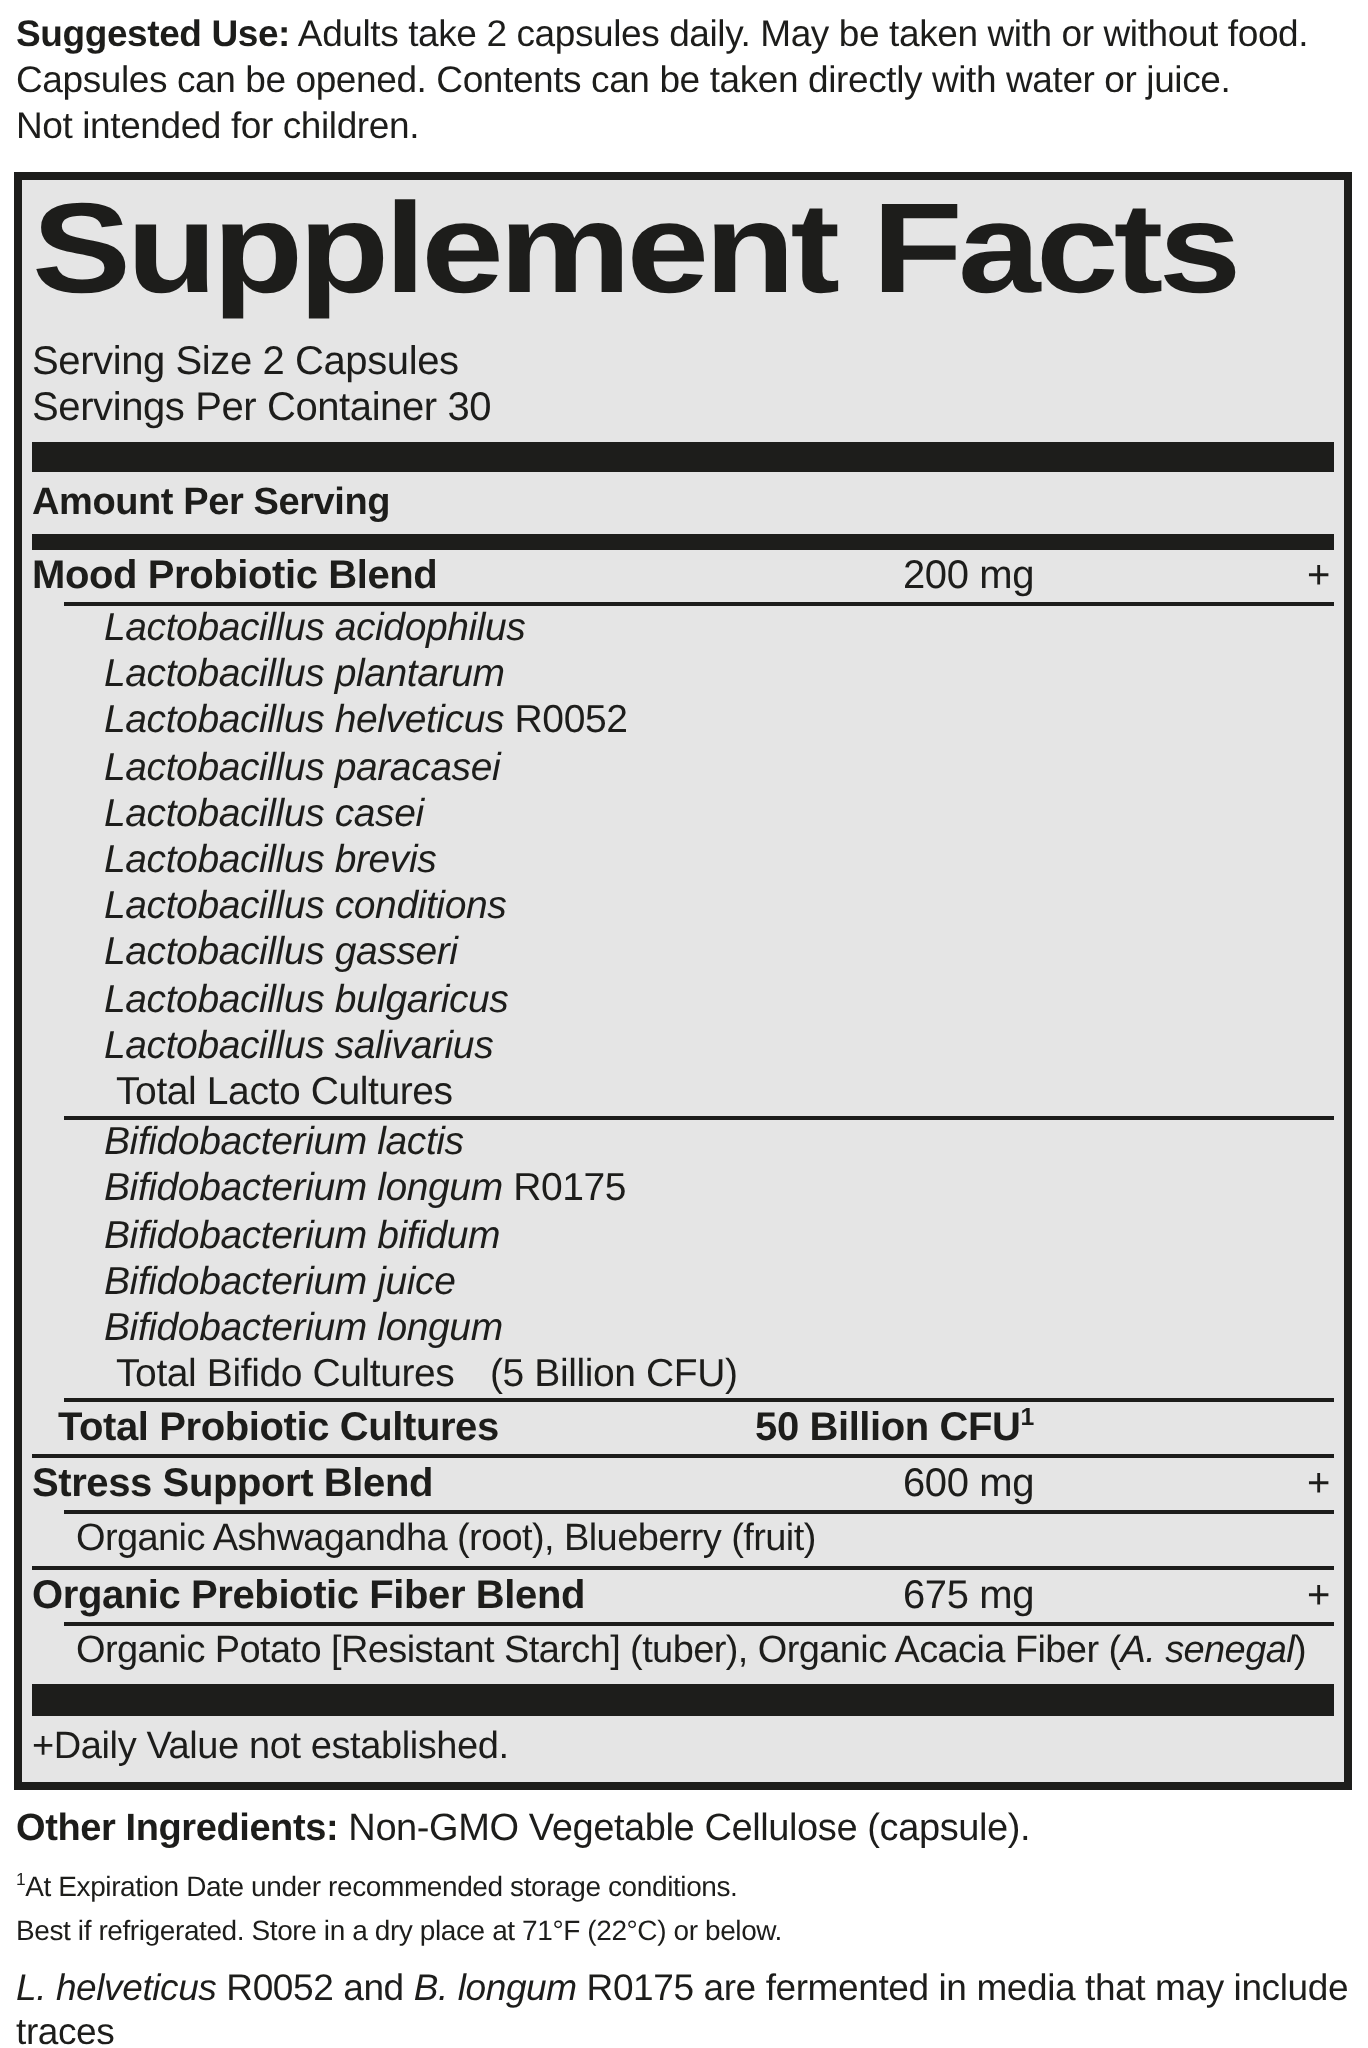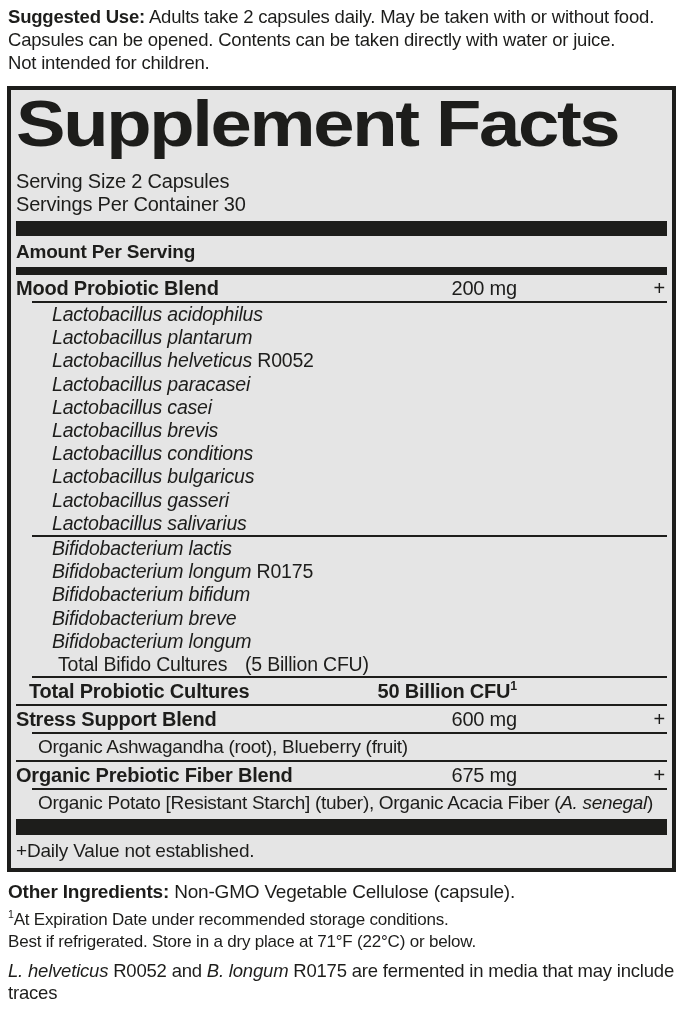--- a/index.html
+++ b/index.html
@@ -93,21 +93,21 @@
   }
   .subing i { font-style: italic; }
 
   .dv-note { font-size: 19px; padding: 5px 0 6px 0; letter-spacing: -0.2px; }
 
   sup.sup { font-size: 62%; line-height: 0; }
 
   
   .other    { margin: 9px 8px 0 8px; font-size: 19px; line-height: 22px; letter-spacing: -0.2px; }
   .other b  { font-weight: 700; }
-  .storage  { margin: 6px 8px 0 8px; font-size: 17px; line-height: 22px; letter-spacing: -0.2px; }
+  .storage  { margin: 6px 8px 0 8px; font-size: 14px; line-height: 22px; letter-spacing: -0.2px; }
   .allergen { margin: 7px 8px 0 8px; font-size: 18.5px; line-height: 22px; letter-spacing: -0.2px; }
   .allergen i { font-style: italic; }
 </style>
 </head>
 <body>
 
 <div class="page">
 
   <p class="suggested"><b>Suggested Use:</b><span> Adults take 2 capsules daily. May be taken with or without food.</span><br><span>Capsules can be opened. Contents can be taken directly with water or juice.</span><br><span>Not intended for children.</span></p>
 
@@ -132,33 +132,34 @@
     <div class="sep ind"></div>
 
     <div>
       <div class="sub"><i>Lactobacillus acidophilus</i><span class="strain"></span></div>
       <div class="sub"><i>Lactobacillus plantarum</i><span class="strain"></span></div>
       <div class="sub"><i>Lactobacillus helveticus</i><span class="strain"> R0052</span></div>
       <div class="sub"><i>Lactobacillus paracasei</i><span class="strain"></span></div>
       <div class="sub"><i>Lactobacillus casei</i><span class="strain"></span></div>
       <div class="sub"><i>Lactobacillus brevis</i><span class="strain"></span></div>
       <div class="sub"><i>Lactobacillus conditions</i><span class="strain"></span></div>
+      <div class="sub"><i>Lactobacillus gasseri</i><span class="strain"></span></div>
       <div class="sub"><i>Lactobacillus bulgaricus</i><span class="strain"></span></div>
-      <div class="sub"><i>Lactobacillus gasseri</i><span class="strain"></span></div>
       <div class="sub"><i>Lactobacillus salivarius</i><span class="strain"></span></div>
     </div>
     <div class="total-row">
+      <span>Total Lacto Cultures</span>
     </div>
     <div class="sep ind"></div>
 
     <div>
       <div class="sub"><i>Bifidobacterium lactis</i><span class="strain"></span></div>
       <div class="sub"><i>Bifidobacterium longum</i><span class="strain"> R0175</span></div>
       <div class="sub"><i>Bifidobacterium bifidum</i><span class="strain"></span></div>
-      <div class="sub"><i>Bifidobacterium breve</i><span class="strain"></span></div>
+      <div class="sub"><i>Bifidobacterium juice</i><span class="strain"></span></div>
       <div class="sub"><i>Bifidobacterium longum</i><span class="strain"></span></div>
     </div>
     <div class="total-row">
       <span>Total Bifido Cultures</span>
       <span class="cfu">(5 Billion CFU)</span>
     </div>
     <div class="sep ind"></div>
 
     <div class="row tp">
       <span class="bname">Total Probiotic Cultures</span>

